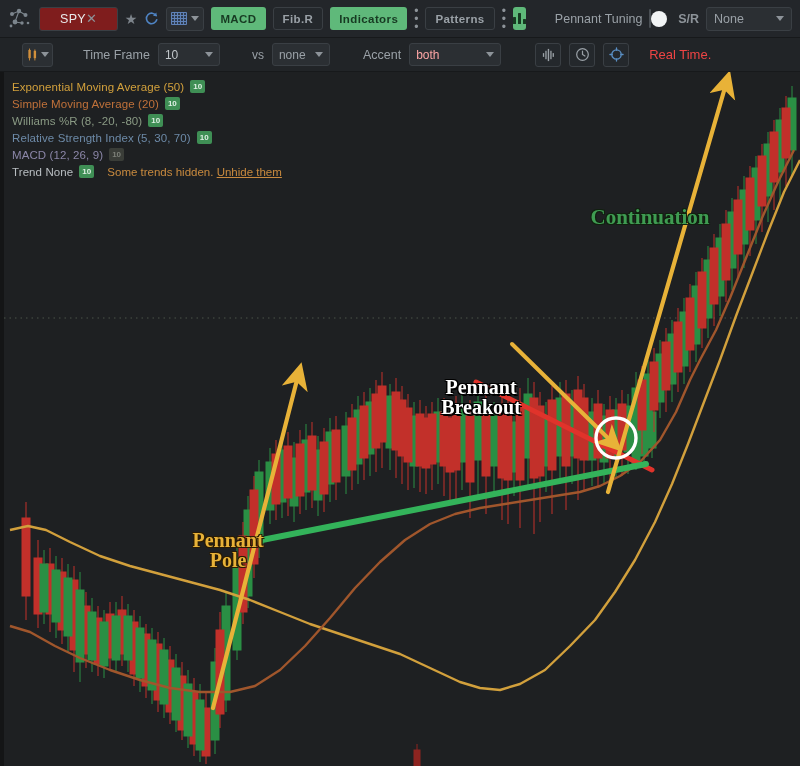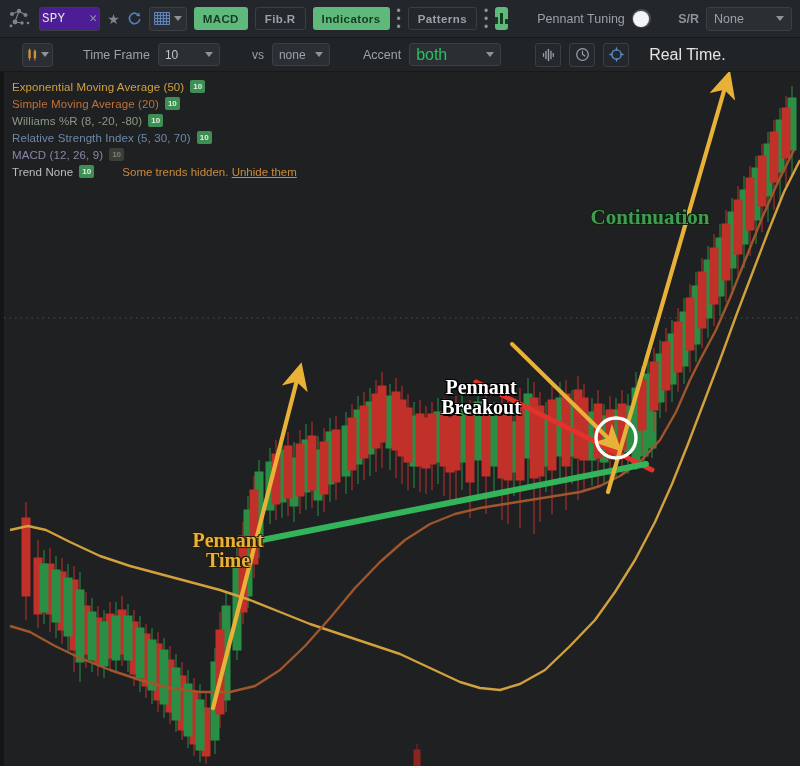--- a/index.html
+++ b/index.html
@@ -35,27 +35,26 @@
     display: flex;
     align-items: center;
     padding: 0 8px;
     gap: 8px;
   }
 
   .logo-icon { width: 26px; height: 26px; display:flex; align-items:center; justify-content:center; }
 
   .sym-box {
     width: 120px; height: 24px;
-    background: #4c1d95;
+    background: #7f1d1d;
     border: 1px solid #3a3f44;
     border-radius: 3px;
     display: flex; align-items: center;
-    padding: 0 2px;
+    padding: 0 20px;
     justify-content: space-between;
-    font-family: Liberation Mono, monospace;
   }
   .sym-text { color: #e8e9ea; font-size: 12.5px; letter-spacing: .3px; }
   .sym-clear { color: #8d9399; font-size: 13px; line-height: 1; cursor: pointer; }
 
   .ico-btn {
     width: 20px; height: 22px;
     display: flex; align-items: center; justify-content: center;
     color: #7d848b; font-size: 14px; cursor: pointer;
     background: transparent; border: none;
   }
@@ -123,39 +122,39 @@
   }
   .sq-btn.plain { background:#24282c; }
   .sel-sm { height:23px; min-width:62px; background:#2b2f33; border:1px solid #3a3f44; border-radius:3px;
             display:flex;align-items:center;justify-content:space-between;padding:0 6px;cursor:pointer;}
   .sel-sm .sv{color:#c2c7cb;font-size:12px;}
   .sel-xs { height:23px; min-width:58px; background:#2b2f33; border:1px solid #3a3f44; border-radius:3px;
             display:flex;align-items:center;justify-content:space-between;padding:0 6px;cursor:pointer;}
   .sel-xs .sv{color:#9aa1a7;font-size:12px;}
   .sel-md { height:23px; min-width:92px; background:#2b2f33;border:1px solid #3a3f44;border-radius:3px;
             display:flex;align-items:center;justify-content:space-between;padding:0 6px;cursor:pointer;}
-  .sel-md .sv{color:#22c55e;font-size:16px;}
-  .realtime { color:#e5e5e5; font-size:16px;text-align:center; }
+  .sel-md .sv{color:#fca5a5;font-size:12px;}
+  .realtime { color:#ef4444; font-size:13px;text-align:center; }
 
   
   .legend {
     position: absolute; left: 12px; top: 80px;
     display: flex; flex-direction: column; gap: 4px;
     z-index: 40;
   }
   .legend-row { display:flex; align-items:center; gap:6px; cursor:pointer;}
   .legend-label { font-size: 11.5px; white-space: nowrap; letter-spacing:.1px;}
   .badge {
     min-width: 15px; height: 13px; padding: 0 2px;
     background: #3f8f55; border-radius: 2px;
     color: #dff0e4; font-size: 8px; font-weight: 700;
     display:flex; align-items:center; justify-content:center;
   }
   .badge.muted { background:#3a3d38; color:#7d8079; }
-  .hint { color:#c98a3e; font-size:11.5px; margin-left:22px; }
+  .hint { color:#c98a3e; font-size:11.5px; margin-left:7px; }
   .hint u { text-decoration: underline; }
 
   
   .chart-area { position:absolute; left:0; top:72px; width:800px; height:696px; background:#1e2022; }
   .chart-svg { position:absolute; left:0; top:0; width:800px; height:696px; }
 
   
   .ann {
     position:absolute; z-index:50;
     font-family:"Liberation Serif", serif;
@@ -625,21 +624,21 @@
 
     <div class="ann continuation">Continuation</div>
 
     <div class="ann breakout">
       <span>Pennant</span>
       <span class="l2">Breakout</span>
     </div>
 
     <div class="ann pole">
       <span>Pennant</span>
-      <span class="l2">Time</span>
+      <span class="l2">Pole</span>
     </div>
   </div>
 
   <div class="legend">
     <div class="legend-row">
       <span class="legend-label" style="color:#d2a03c">Exponential Moving Average (50)</span>
       <span class="badge">10</span>
     </div>
     <div class="legend-row">
       <span class="legend-label" style="color:#c0713a">Simple Moving Average (20)</span>

